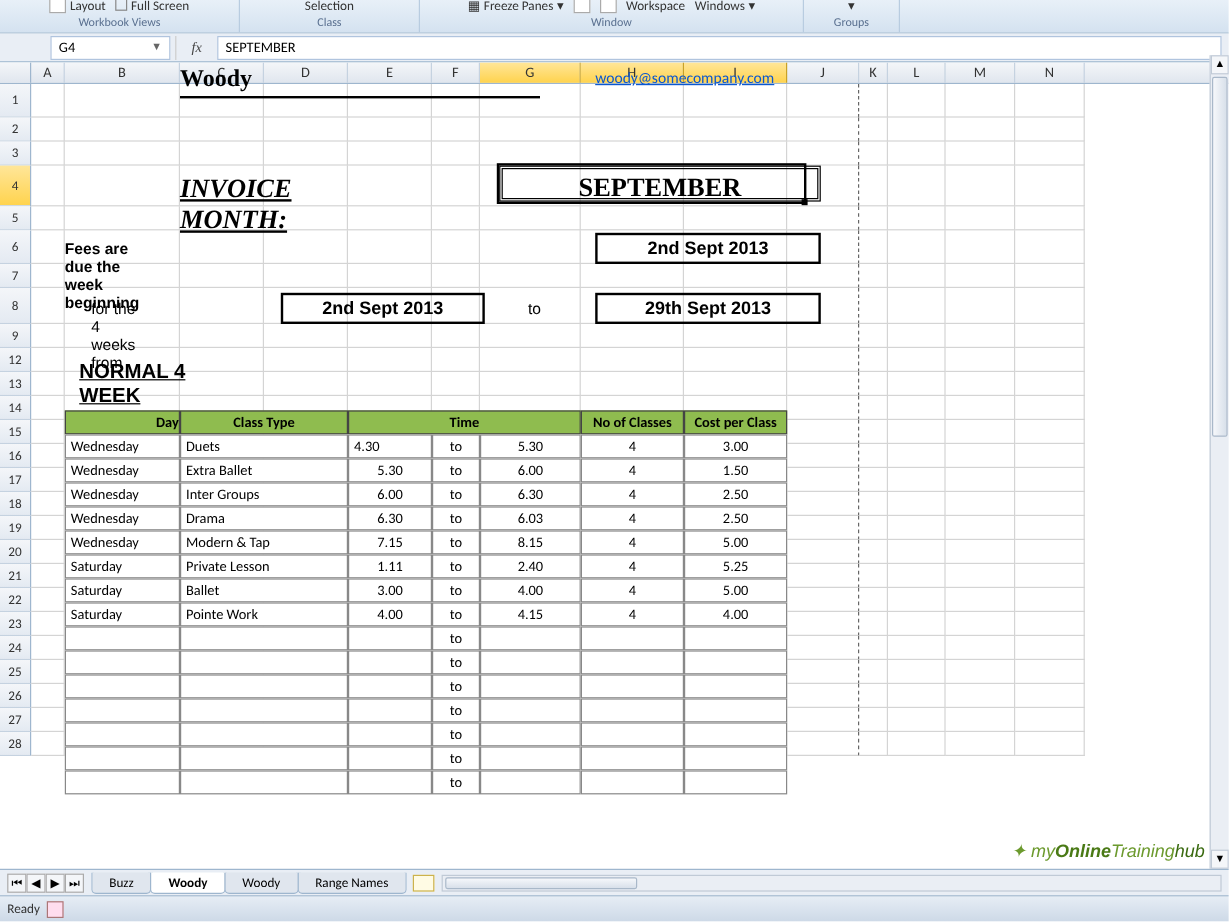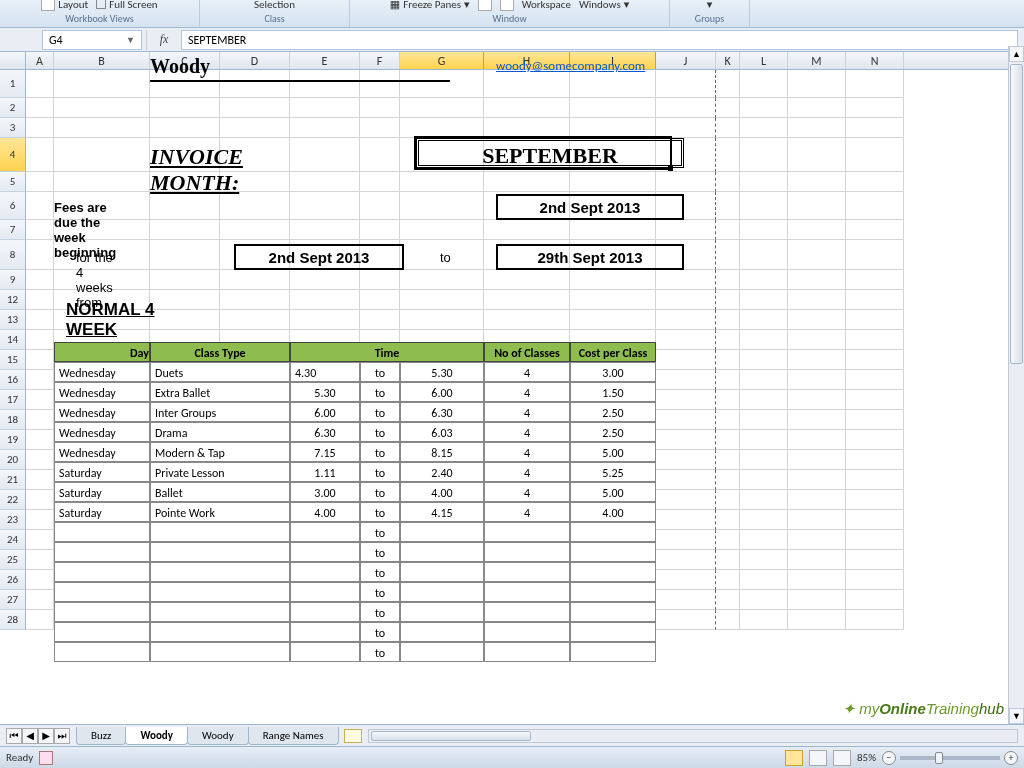--- a/index.html
+++ b/index.html
@@ -804,28 +804,15 @@
   <div class="hscroll">
       <div class="thumb"></div>
     </div>
 </div>
 
 <div class="status">
   <div style="display:flex;align-items:center">
     <span>Ready</span>
     <span class="rec-icon"></span>
   </div>
-  <div class="right">
-    <span class="view-btn active"></span>
-    <span class="view-btn"></span>
-    <span class="view-btn"></span>
-    <span>85%</span>
-    <div class="zoom">
-      <span class="zround">−</span>
-      <div class="track">
-          <div class="thumb"></div>
-        </div>
-      <span class="zround">+</span>
-    </div>
-  </div>
 </div>
 
 <div class="watermark">✦ my<b>Online</b>Training<span style="color:#3a6a10">hub</span></div>
 
 </body></html>

